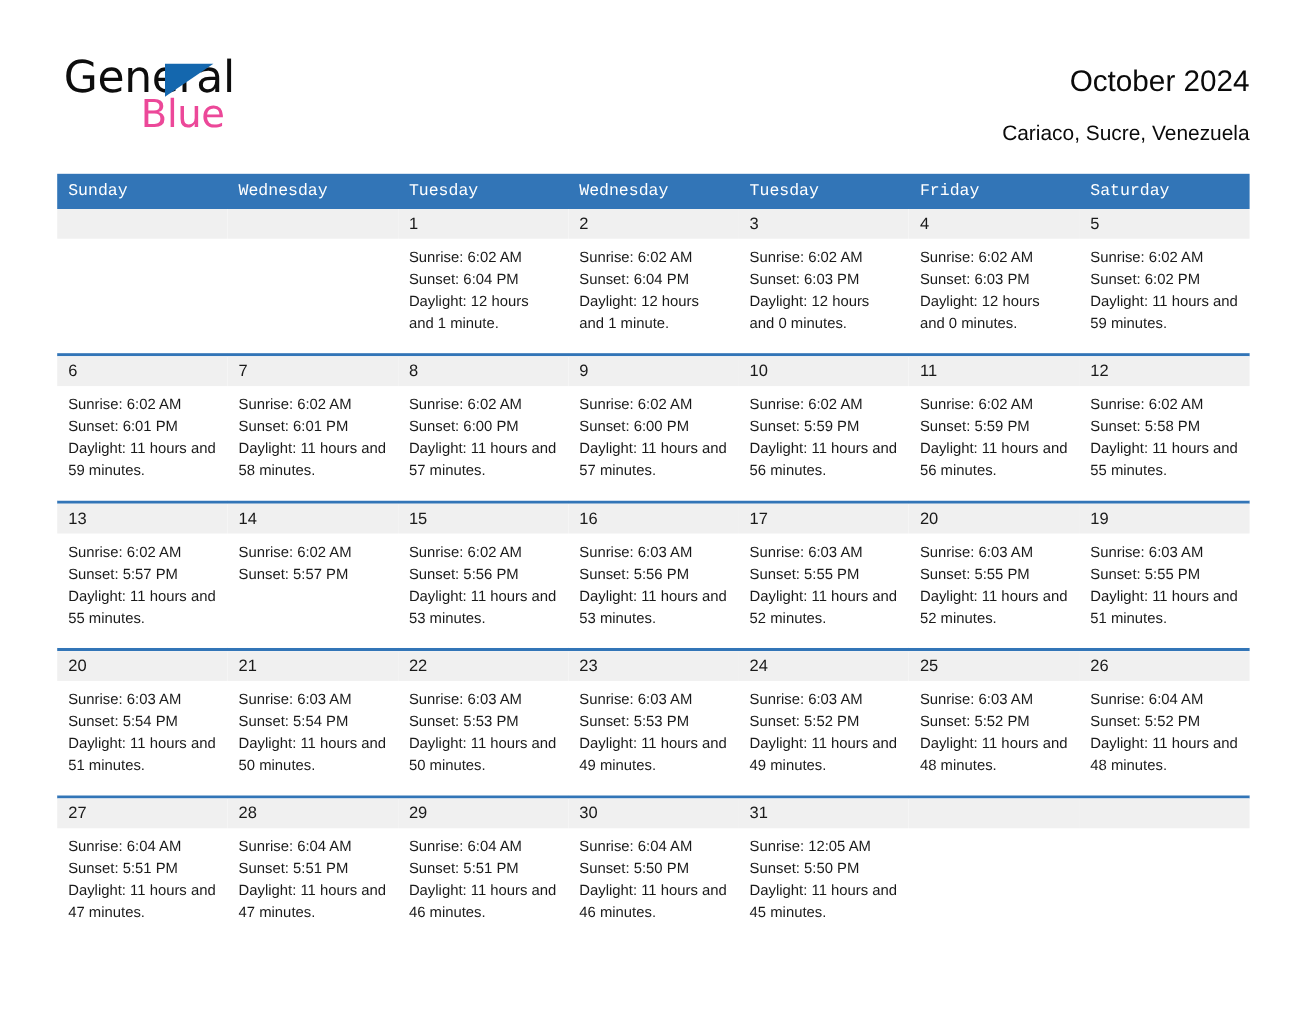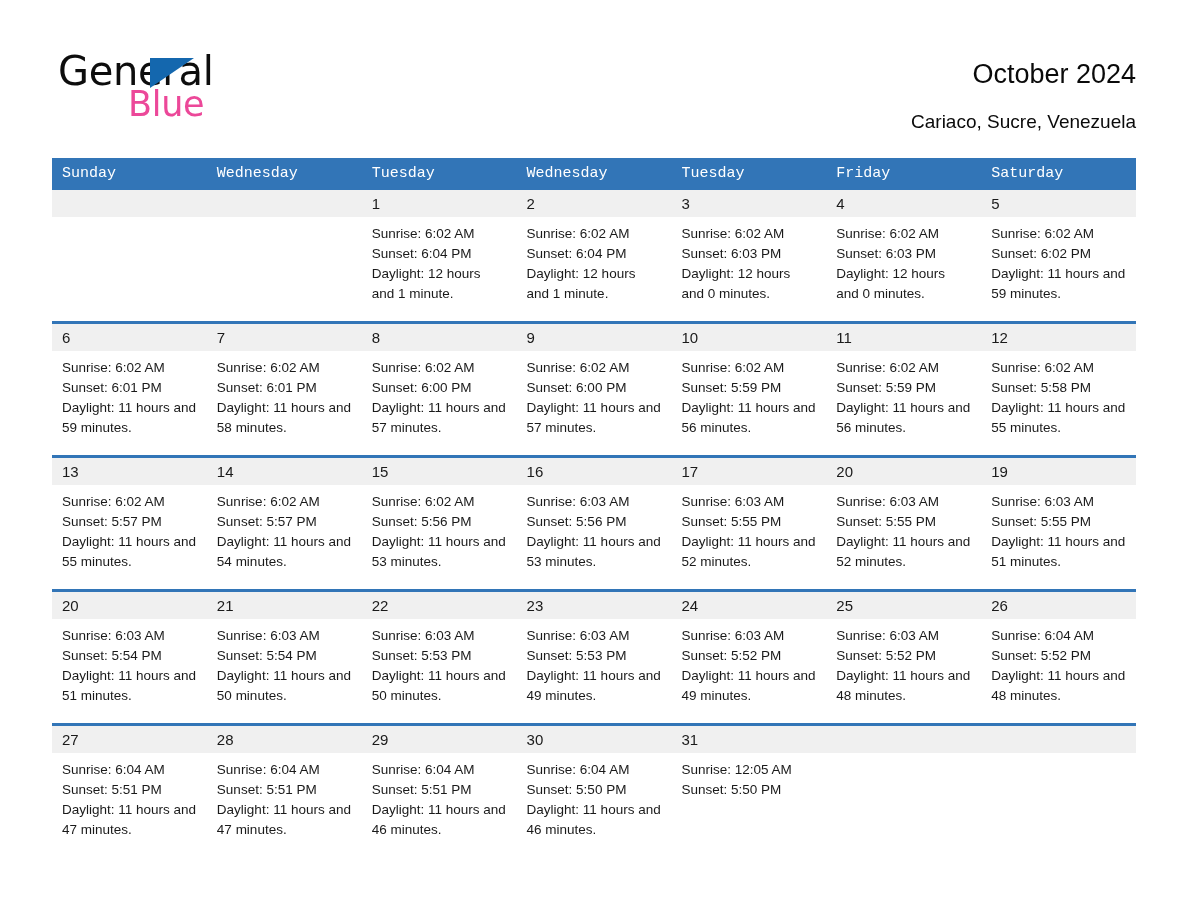--- a/index.html
+++ b/index.html
@@ -297,21 +297,20 @@
               <div>Sunrise: 6:02 AM</div>
               <div>Sunset: 5:57 PM</div>
               <div class="wrapline">Daylight: 11 hours and 55 minutes.</div>
             </div>
           </div>
           <div class="cell">
             <div class="daynum">14</div>
             <div class="detail">
               <div>Sunrise: 6:02 AM</div>
               <div>Sunset: 5:57 PM</div>
-              <div class="wrapline">Daylight: 11 hours and 54 minutes.</div>
             </div>
           </div>
           <div class="cell">
             <div class="daynum">15</div>
             <div class="detail">
               <div>Sunrise: 6:02 AM</div>
               <div>Sunset: 5:56 PM</div>
               <div class="wrapline">Daylight: 11 hours and 53 minutes.</div>
             </div>
           </div>
@@ -437,20 +436,21 @@
               <div>Sunrise: 6:04 AM</div>
               <div>Sunset: 5:50 PM</div>
               <div class="wrapline">Daylight: 11 hours and 46 minutes.</div>
             </div>
           </div>
           <div class="cell">
             <div class="daynum">31</div>
             <div class="detail">
               <div>Sunrise: 12:05 AM</div>
               <div>Sunset: 5:50 PM</div>
+              <div class="wrapline">Daylight: 11 hours and 45 minutes.</div>
             </div>
           </div>
           <div class="cell empty">
             <div class="daynum"></div>
           </div>
           <div class="cell empty">
             <div class="daynum"></div>
           </div>
         </div>
       </div>

